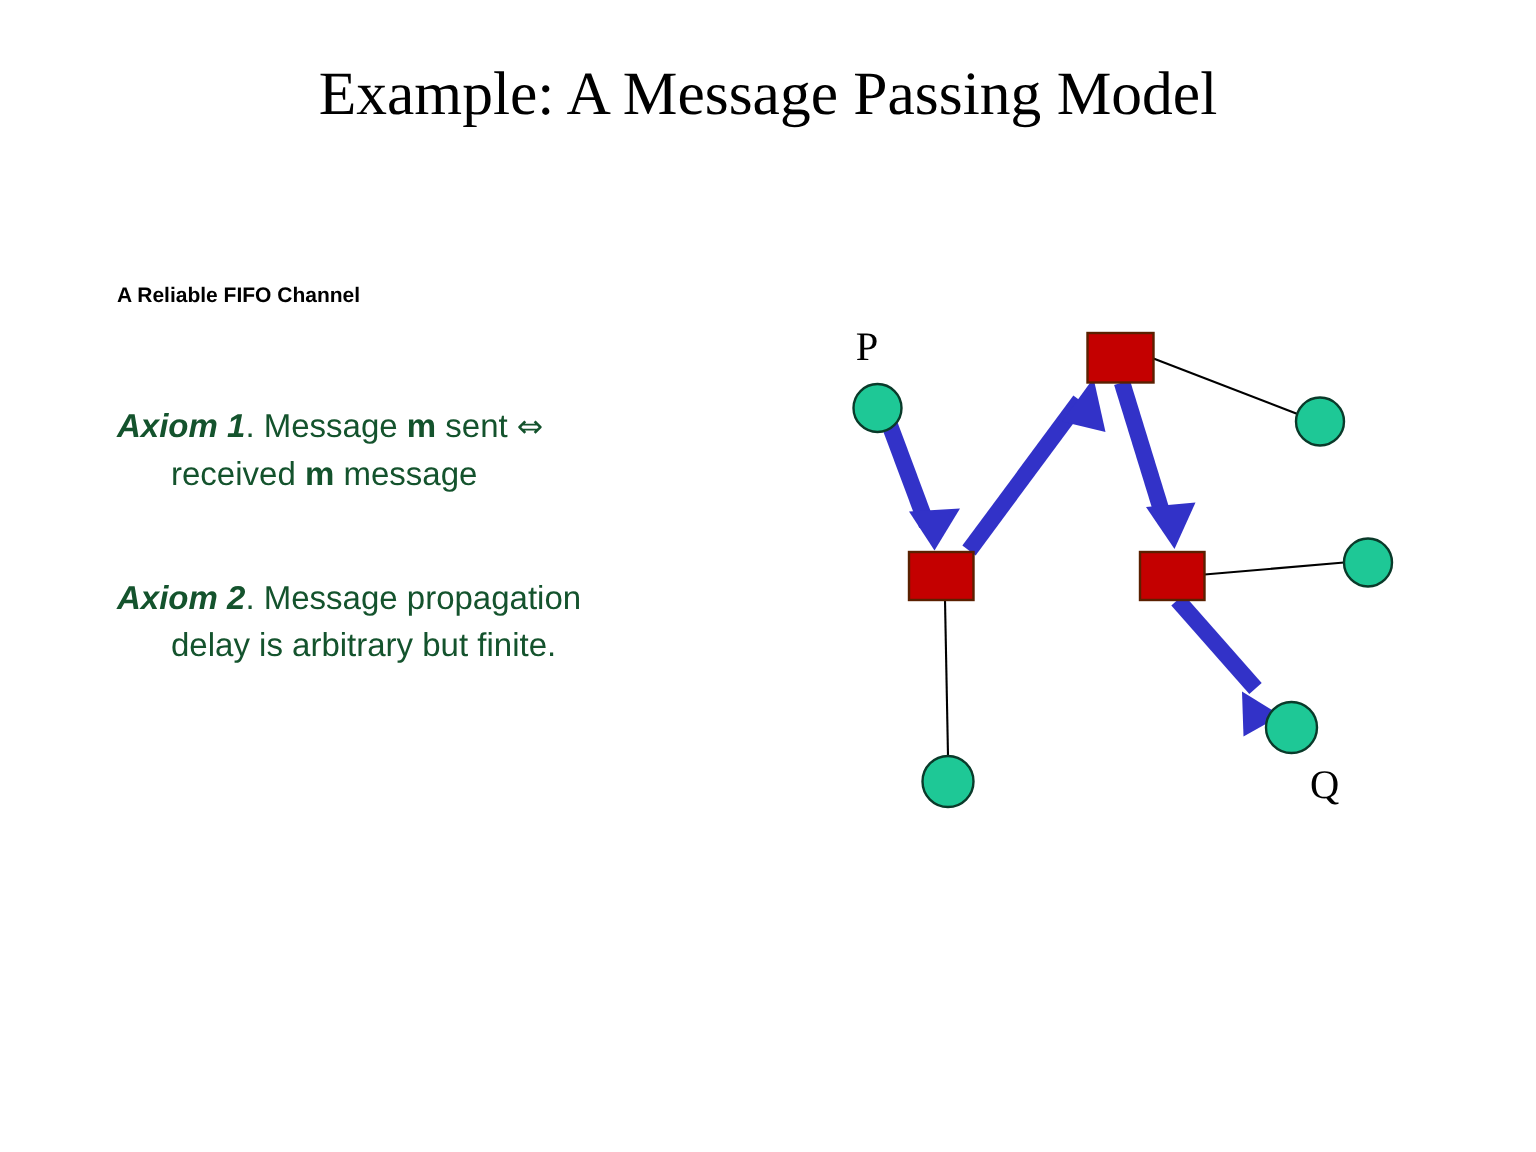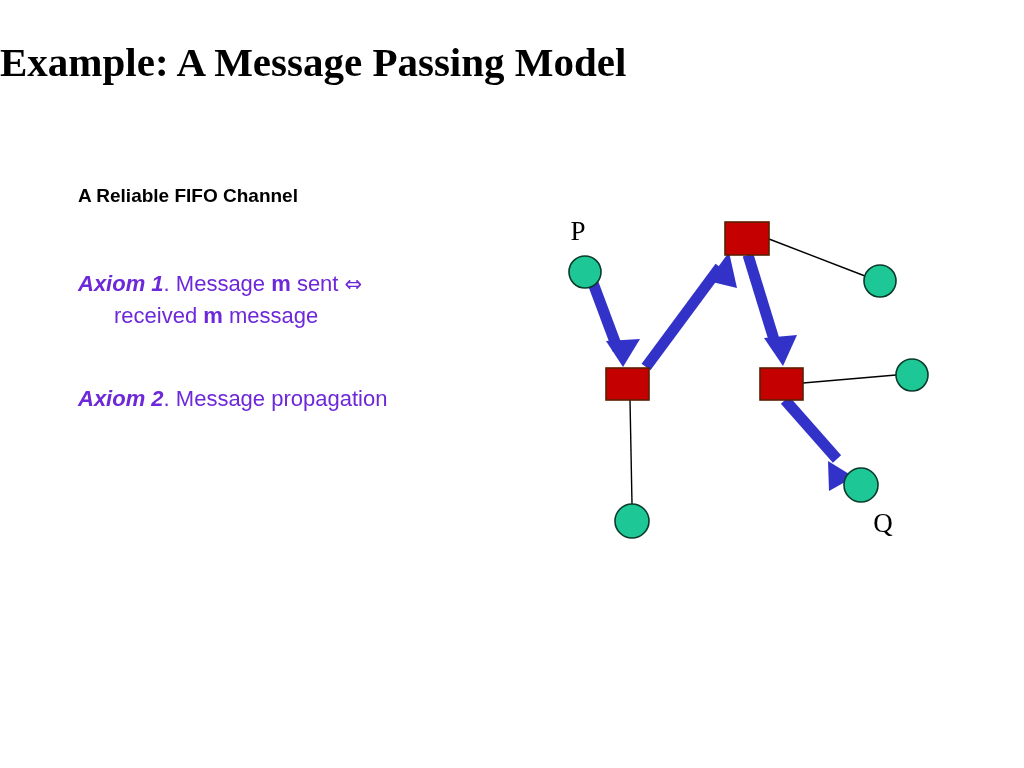--- a/index.html
+++ b/index.html
@@ -15,47 +15,47 @@
     overflow: hidden;
     font-family: "Liberation Sans", sans-serif;
   }
 
   
   #slide-title {
     position: absolute;
     left: 0;
     top: 38px;
     width: 1024px;
-    text-align: left;
+    text-align: center;
     font-family: "Liberation Serif", serif;
-    font-weight: bold;
+    font-weight: normal;
     font-size: 41px;
     line-height: 48px;
     color: #000000;
     letter-spacing: 0px;
     white-space: nowrap;
   }
 
   
   #body-text {
     position: absolute;
     left: 78px;
     top: 182px;
     width: 430px;
   }
   .heading {
-    font-size: 19px;
+    font-size: 14px;
     font-weight: bold;
     color: #000000;
     line-height: 28px;
     margin: 0 0 58px 0;
   }
   .axiom {
     font-size: 22px;
-    color: #6d28d9;
+    color: #14532d;
     line-height: 31px;
     margin: 0 0 42px 0;
     padding-left: 0px;
     text-indent: 0;
   }
   .axiom .lead {
     font-weight: bold;
     font-style: italic;
   }
   .axiom .sym {
@@ -100,20 +100,21 @@
 
     <p class="heading">A Reliable FIFO Channel</p>
 
     <p class="axiom" id="axiom1">
       <span class="lead">Axiom 1</span><span>. Message </span><span class="mono-bold">m</span><span> sent </span><span class="sym">⇔</span>
       <span class="cont"><span>received </span><span class="mono-bold">m</span><span> message</span></span>
     </p>
 
     <p class="axiom" id="axiom2">
       <span class="lead">Axiom 2</span><span>. Message propagation</span>
+      <span class="cont"><span>delay is arbitrary but finite.</span></span>
     </p>
 
 
   </div>
 
   <div id="diagram">
     <svg width="420" height="370" viewBox="0 0 420 370" xmlns="http://www.w3.org/2000/svg">
 
       <line x1="229" y1="44" x2="325" y2="81" stroke="#000000" stroke-width="1.4"></line>
       <line x1="90" y1="205" x2="92" y2="309" stroke="#000000" stroke-width="1.4"></line>

